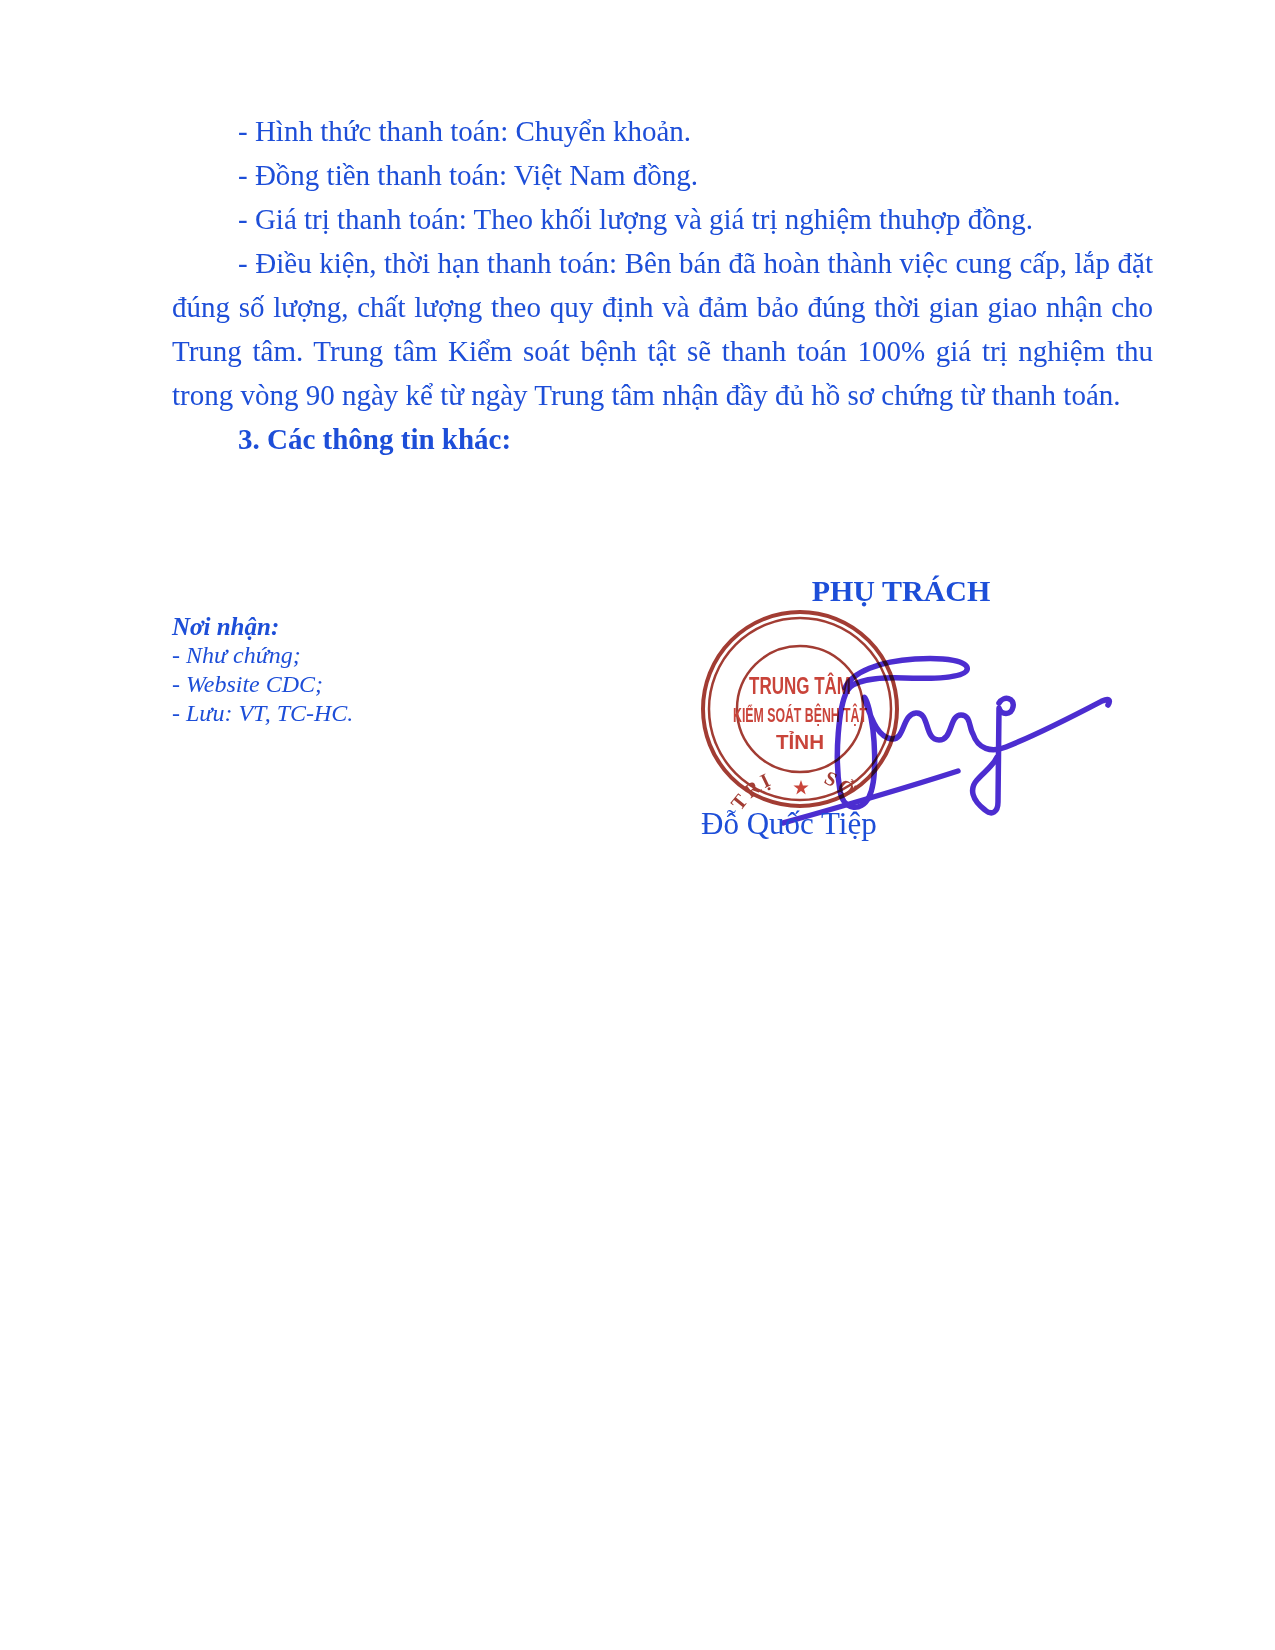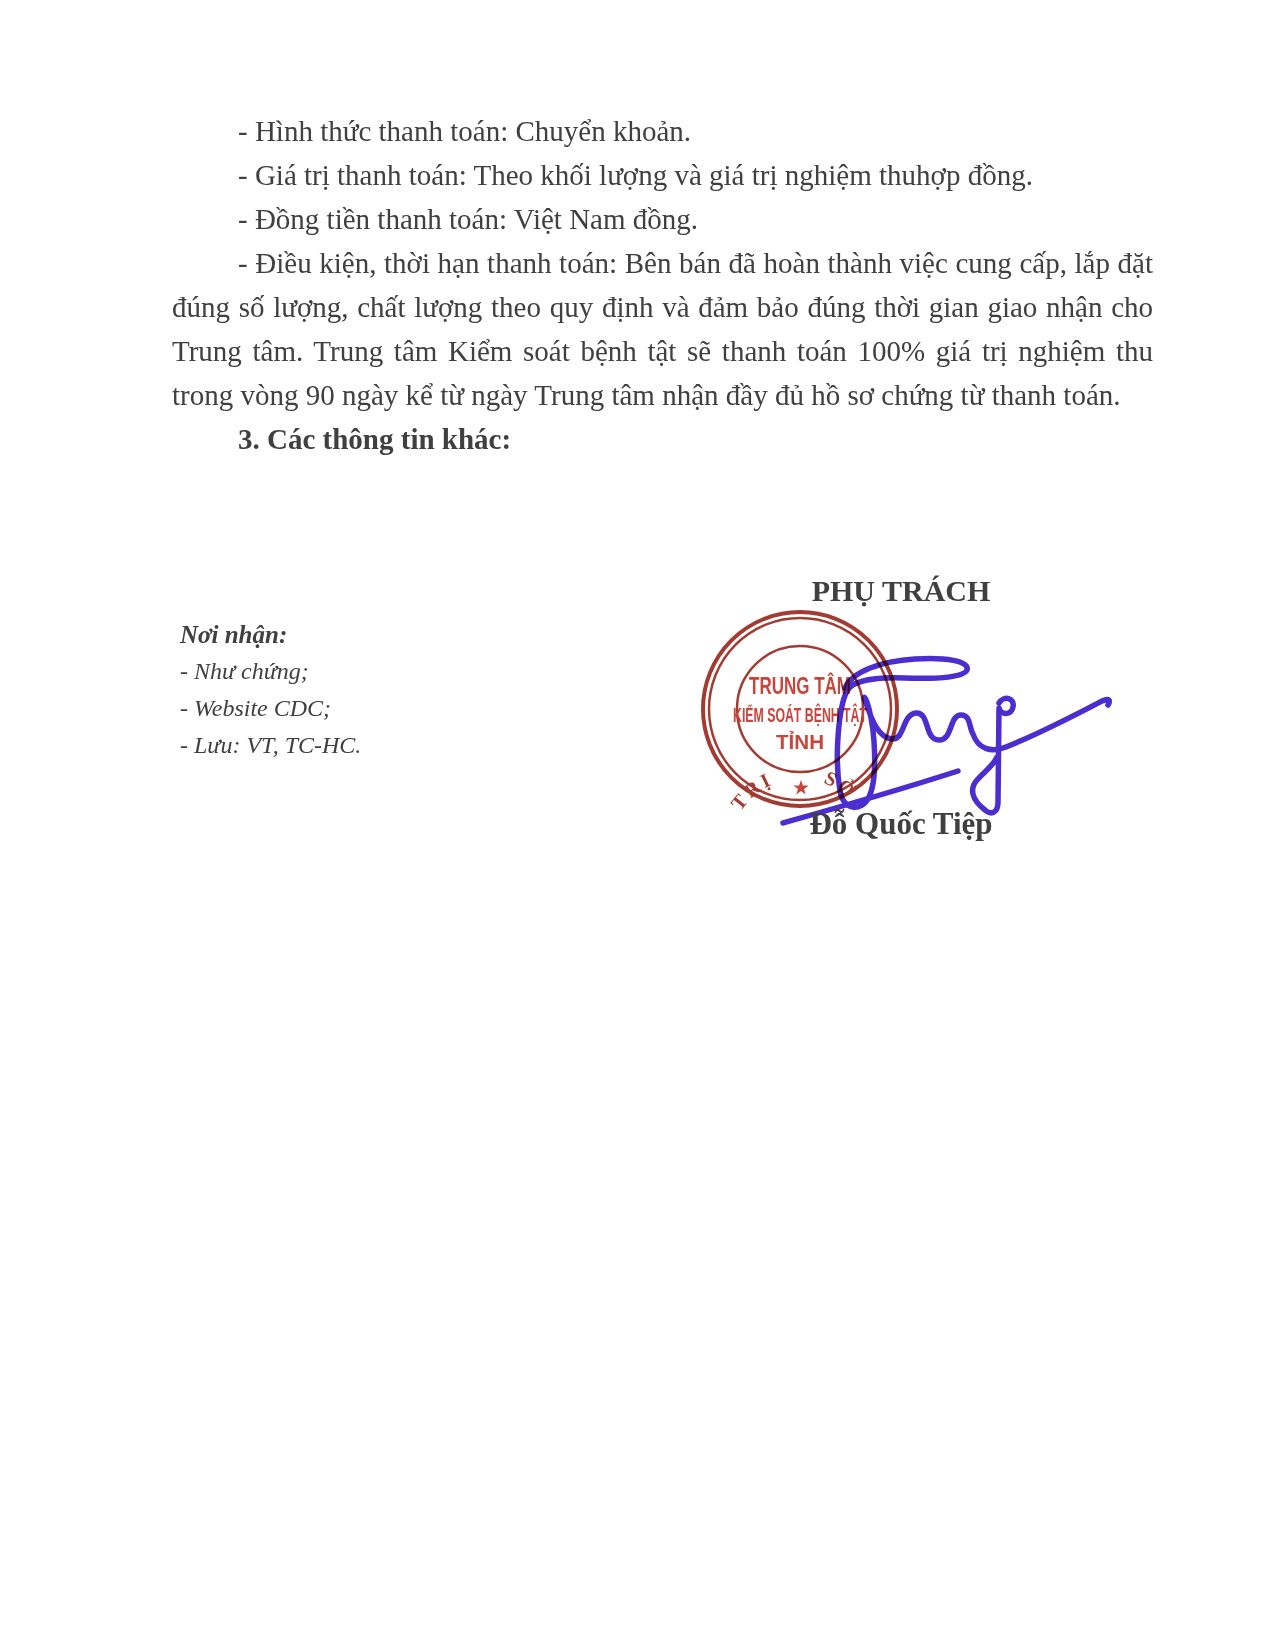--- a/index.html
+++ b/index.html
@@ -1,52 +1,52 @@
 <!DOCTYPE html>
 <html><head>
 <meta charset="utf-8">
 <style>
   html,body { margin:0; padding:0; background:#ffffff; }
   .page {
     position:relative; width:1275px; height:1650px; background:#ffffff;
-    font-family:"Liberation Serif", serif; color:#404040; overflow:hidden;
+    font-family:"Liberation Serif", serif; color:#1d4ed8; overflow:hidden;
   }
   
   .doc-body { position:absolute; left:172px; top:109px; width:981px;
               font-size:29px; line-height:44px; }
   .doc-body p { margin:0; text-indent:66px; }
   .justified { text-align:justify; }
   .para-terms { margin-top:9px; }
   .heading { font-weight:bold; }
   
   .recipients { position:absolute; left:172px; top:612px;
                 font-size:24px; line-height:29px; }
   .recipients-label { font-weight:bold; font-style:italic; font-size:25px; }
-  .recipients p { margin:8px;font-style:italic; }
+  .recipients p { margin:0;font-style:italic; }
   
   .sign-title { position:absolute; left:701px; top:572px; width:400px;
                 text-align:center; font-weight:bold; font-size:30px; line-height:37px; }
   .signer-name { position:absolute; left:701px; top:806px; width:400px;
-                 text-align:center; font-weight:bold; font-size:31px; }
+                 text-align:left; font-weight:normal; font-size:31px; }
   
   .stamp-svg { position:absolute; left:697px; top:606px; mix-blend-mode:multiply; opacity:.93; }
   .sig-svg   { position:absolute; left:750px; top:640px; mix-blend-mode:multiply; }
   .ring-text { font-family:"Liberation Serif", serif; font-weight:bold;
                font-size:20px; letter-spacing:3px; fill:#9b2d23; }
   .stamp-center { font-family:"Liberation Sans", sans-serif; font-weight:bold; fill:#c5352b; }
 </style>
 </head>
 <body>
 
 <div class="page">
 
   <div class="doc-body">
     <p>- Hình thức thanh toán: Chuyển khoản.</p>
+    <p>- Đồng tiền thanh toán: Việt Nam đồng.</p>
     <p>- Giá trị thanh toán: Theo khối lượng và giá trị nghiệm thuhợp đồng.</p>
-    <p>- Đồng tiền thanh toán: Việt Nam đồng.</p>
     <p class="justified para-terms">- Điều kiện, thời hạn thanh toán: Bên bán đã hoàn thành việc cung cấp, lắp đặt đúng số lượng, chất lượng theo quy định và đảm bảo đúng thời gian giao nhận cho Trung tâm. Trung tâm Kiểm soát bệnh tật sẽ thanh toán 100% giá trị nghiệm thu trong vòng 90 ngày kể từ ngày Trung tâm nhận đầy đủ hồ sơ chứng từ thanh toán.</p>
     <p class="heading">3. Các thông tin khác:</p>
   </div>
 
   <div class="recipients">
     <p class="recipients-label">Nơi nhận:</p>
     <p>- Như chứng;</p>
     <p>- Website CDC;</p>
     <p>- Lưu: VT, TC-HC.</p>
   </div>

